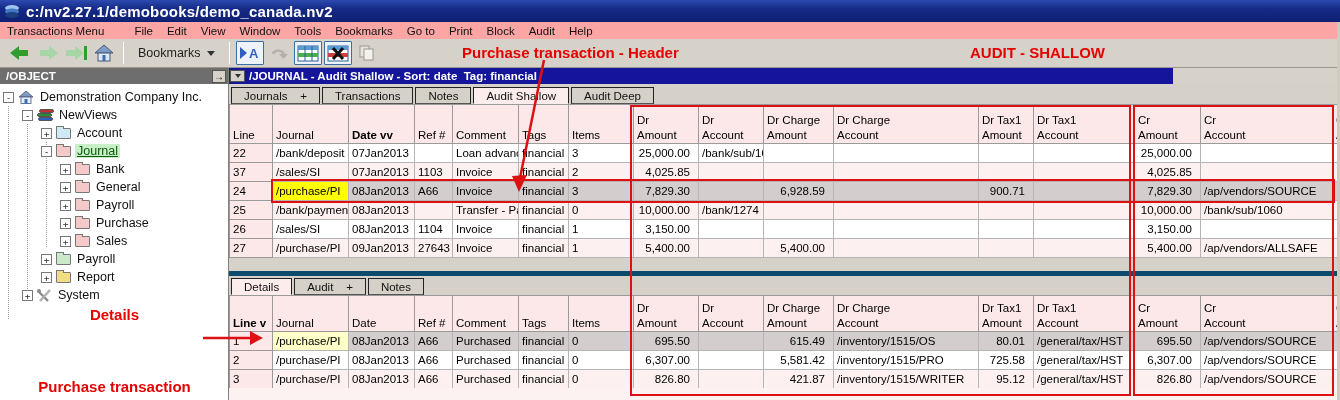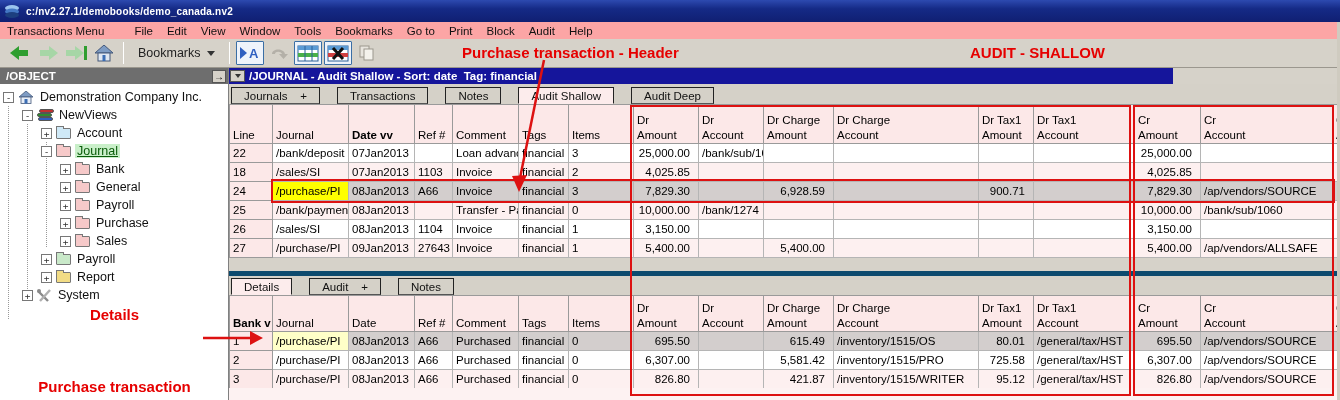--- a/index.html
+++ b/index.html
@@ -5,21 +5,21 @@
   * { margin:0; padding:0; box-sizing:border-box; }
   html,body { width:1340px; height:400px; overflow:hidden; }
   body { font-family:"Liberation Sans", sans-serif; position:relative; background:#d6d2c9; }
   #app { position:absolute; inset:0; width:1340px; height:400px; }
 
   
   .titlebar { position:absolute; left:0; top:0; width:1340px; height:22px;
     background:linear-gradient(#2d4ab0 0%, #152a86 40%, #101f72 100%);
     display:flex; align-items:center; padding-left:4px; }
   .titlebar .wicon { width:17px; height:15px; margin-right:5px; display:inline-block; }
-  .titlebar .wtitle { color:#fff; font-weight:bold; font-size:10px; letter-spacing:.2px; }
+  .titlebar .wtitle { color:#fff; font-weight:bold; font-size:15px; letter-spacing:.2px; }
 
   .menubar { position:absolute; left:0; top:22px; width:1340px; height:17px;
     background:#fca5a5; display:flex; align-items:center; font-size:11.5px; color:#111; }
   .menuitem { padding:1px 7px; cursor:default; }
   .menuitem.first { margin-right:16px; }
 
   .toolbar { position:absolute; left:0; top:39px; width:1340px; height:29px;
     background:#d6d2c9; border-bottom:1px solid #9b978e; display:flex; align-items:center; padding-left:6px; }
   .tbtn { display:inline-flex; align-items:center; justify-content:center; height:24px; min-width:26px; margin:0 1px; }
   .tsep { width:1px; height:22px; background:#9b978e; border-right:1px solid #fff; margin:0 5px; }
@@ -63,21 +63,21 @@
     color:#fff; font-weight:bold; font-size:11.5px; display:flex; align-items:center; white-space:pre; }
   .p2-title { position:absolute; left:229px; top:271px; width:1111px; height:19px; background:#0c4a6e;
     color:#fff; font-weight:bold; font-size:11.5px; display:flex; align-items:flex-end; white-space:pre; }
   .pt-btn { width:15px; height:12px; background:#d6d2c9; border:1px solid #555; margin:0 4px 0 1px;
     display:inline-flex; align-items:center; justify-content:center; flex:none; }
   .pt-btn .caret-down { border-left-width:3px; border-right-width:3px; border-top-width:4px; }
 
   .tabsrow { position:absolute; left:229px; width:1111px; background:#d5d1c8; display:flex; align-items:flex-end; padding-left:2px; }
   .tabs1 { top:84px; height:20px; } .tabs2 { top:276px; height:19px; }
   .tab { border:1px solid #222; border-bottom:1px solid #555; background:#d5d1c8; height:17px; font-size:11.5px;
-    display:inline-flex; align-items:center; justify-content:center; padding:0 12px; margin-right:17px; white-space:pre; color:#111; }
+    display:inline-flex; align-items:center; justify-content:center; padding:0 12px; margin-right:2px; white-space:pre; color:#111; }
   .tab.active { background:#fcecec; border-bottom:1px solid #fcecec; }
 
   table.grid { position:absolute; left:229px; border-collapse:collapse; table-layout:fixed; width:1111px;
     font-size:11.5px; background:#fff; }
   #table1 { top:104px; } #table2 { top:295px; }
   .grid th { background:#fce8e8; border:1px solid #9a9a9a; font-weight:normal; text-align:left;
     vertical-align:bottom; padding:1px 3px 2px 3px; overflow:hidden; white-space:nowrap; }
   #table1 th { height:39px; } #table2 th { height:36px; }
   .grid th .l1 { height:15px; } 
   .grid th.bold { font-weight:bold; }
@@ -401,21 +401,21 @@
     <td class="num"></td>
     <td></td>
     <td class="num"></td>
     <td></td>
     <td class="num">25,000.00</td>
     <td></td>
     <td></td>
   </tr>
 
   <tr class="t-row alt">
-    <td class="c-line">18</td>
+    <td class="c-line">37</td>
     <td>/sales/SI</td>
     <td>07Jan2013</td>
     <td>1103</td>
     <td>Invoice</td>
     <td>financial</td>
     <td>2</td>
     <td class="num">4,025.85</td>
     <td></td>
     <td class="num"></td>
     <td></td>
@@ -530,21 +530,21 @@
         <col style="width:55px">
       <col style="width:101px">
         <col style="width:66px">
         <col style="width:132px">
         <col style="width:8px">
     </colgroup>
     <thead>
       <tr>
         <th class="bold">
             <div class="l1"></div>
-            <div>Bank v</div>
+            <div>Line v</div>
           </th>
         <th>
             <div class="l1"></div>
             <div>Journal</div>
           </th>
         <th>
             <div class="l1"></div>
             <div>Date</div>
           </th>
         <th>

